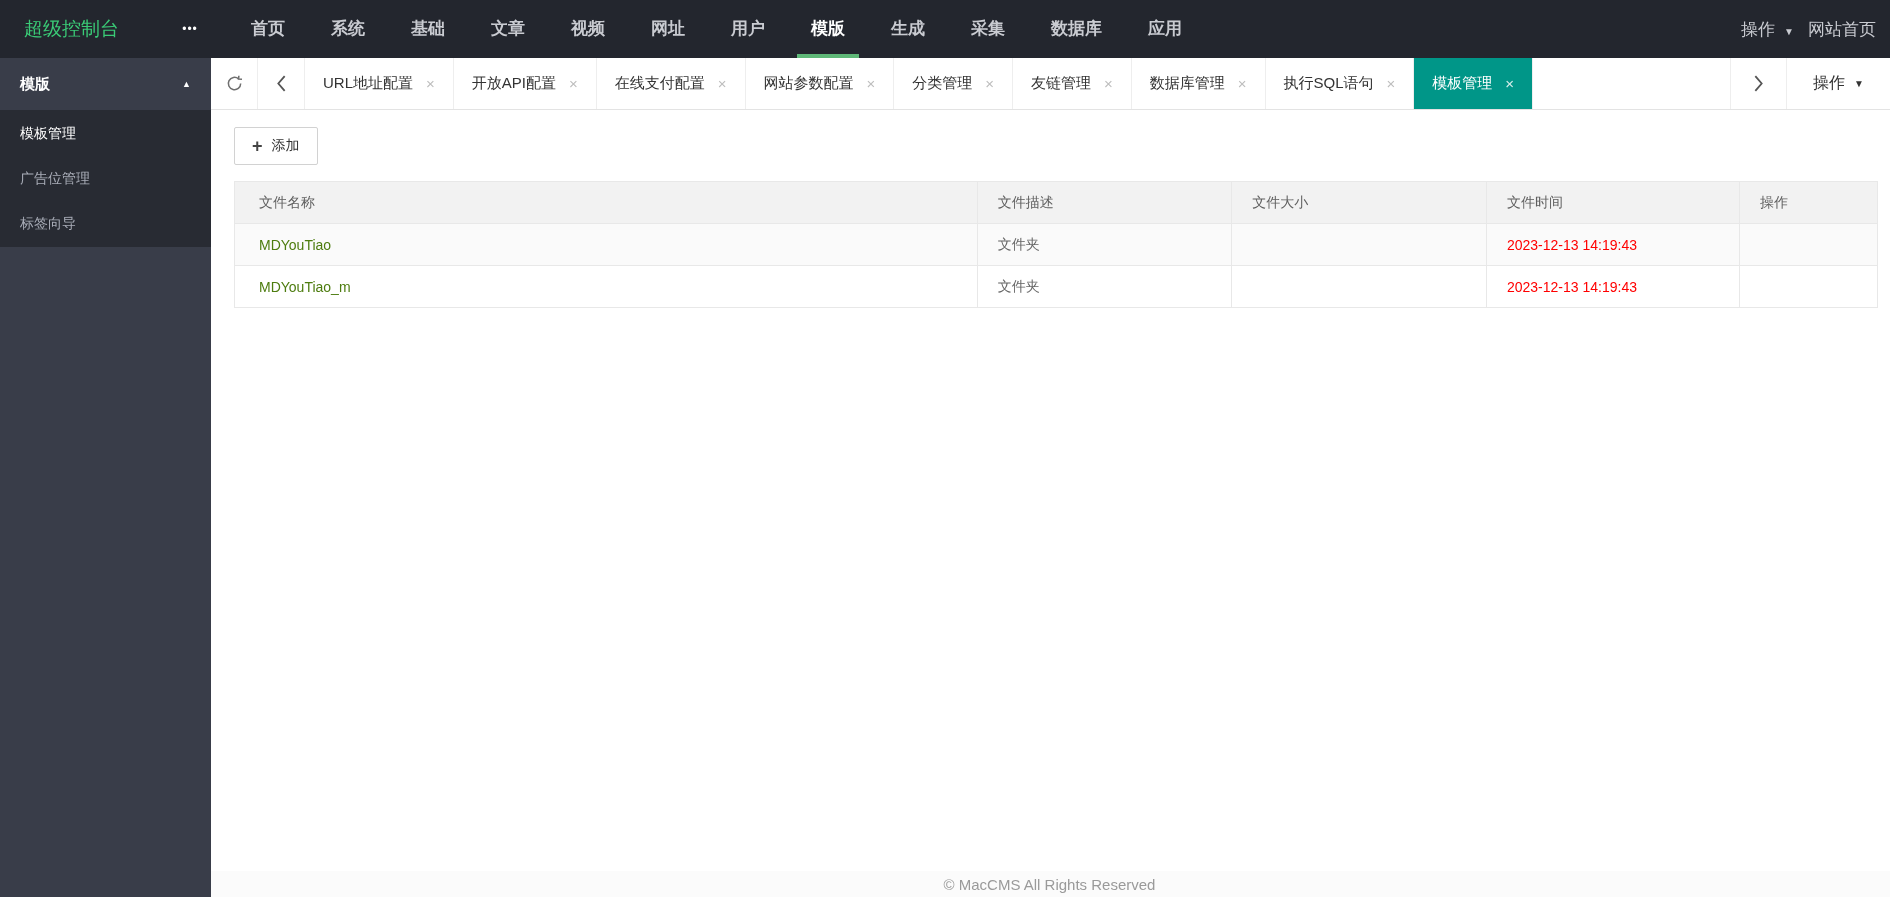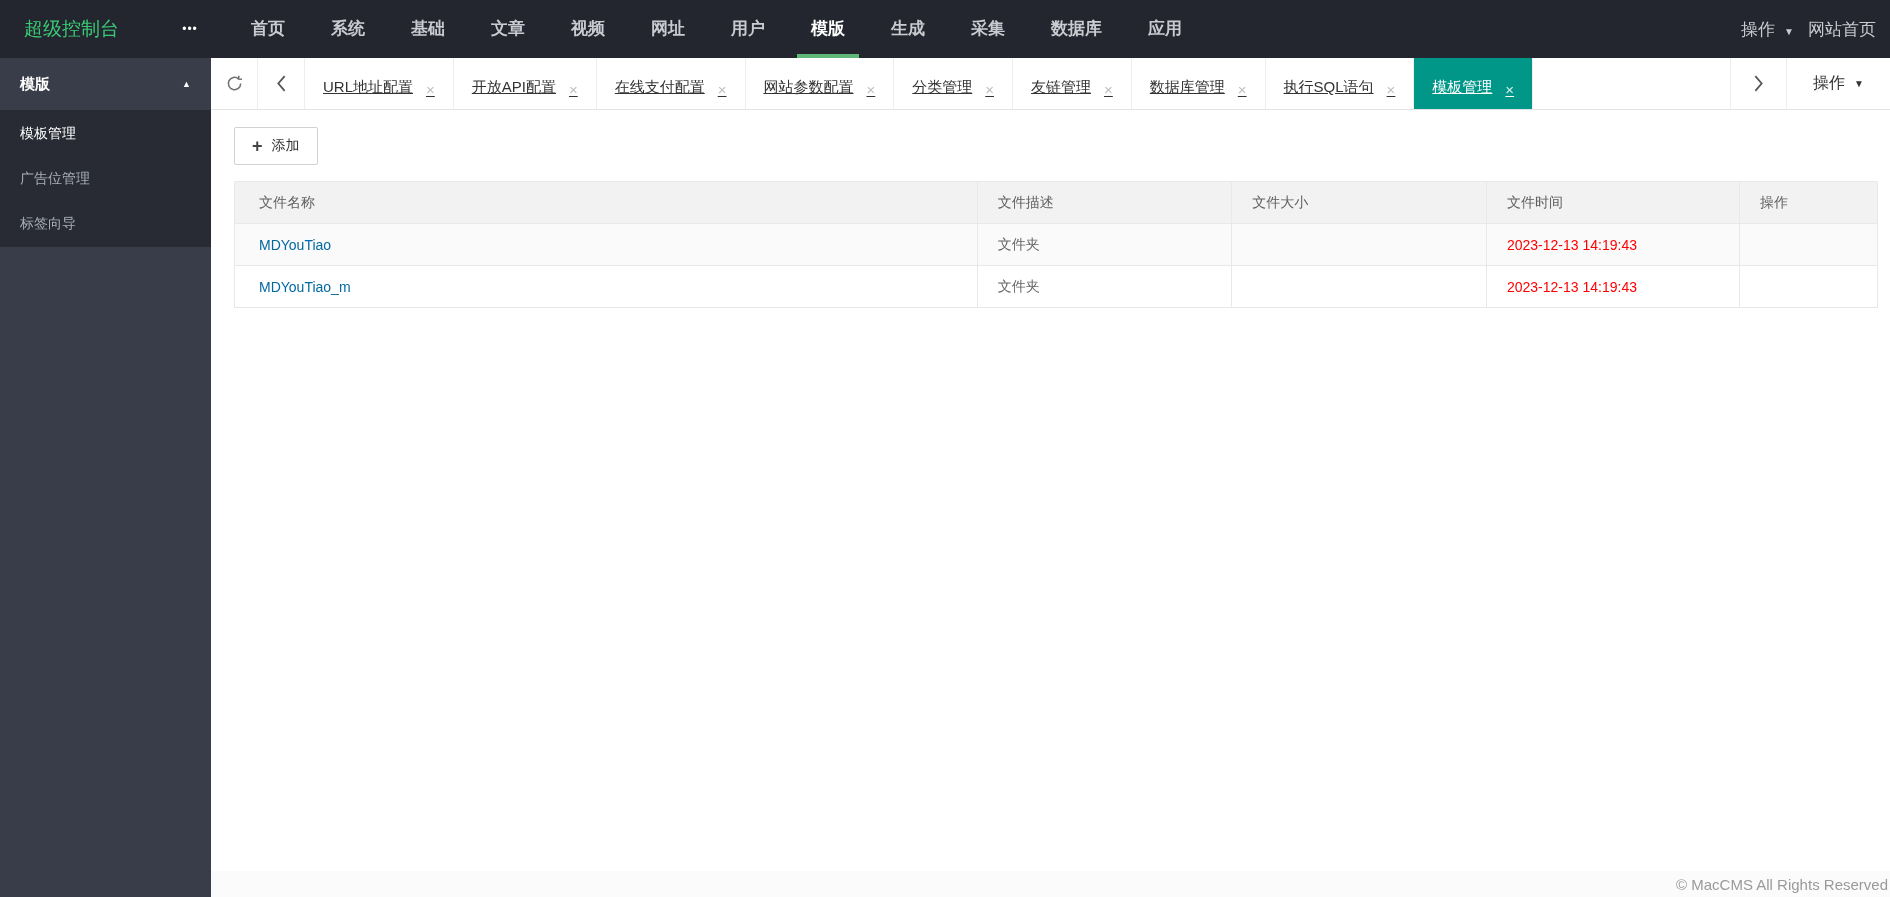--- a/index.html
+++ b/index.html
@@ -65,23 +65,23 @@
     position: absolute; top: 58px; left: 211px; right: 0; height: 52px;
     background: #fff; border-bottom: 1px solid #e3e3e3;
     display: flex; align-items: stretch; overflow: hidden;
   }
   .tab-btn {
     flex: 0 0 47px; display: flex; align-items: center; justify-content: center;
     border-right: 1px solid #eee; color: #666; cursor: pointer;
   }
   .tab-btn svg { display: block; }
   .tab {
-    display: flex; align-items: flex-end; padding: 12px 18px;
+    display: flex; align-items: center; padding: 12px 18px;
     border-right: 1px solid #eee; font-size: 15px; color: #333;
-    cursor: pointer; white-space: nowrap; flex: 0 0 auto; text-decoration: underline;
+    cursor: pointer; white-space: nowrap; flex: 0 0 auto;
   }
   .tab .close-x { margin-left: 13px; color: #bdbdbd; font-size: 15px; line-height: 1; }
   .tab.active { background: var(--active-tab, #009688); color: #fff; }
   .tab.active .close-x { color: #d8efec; }
   .tab-spacer { flex: 1 1 auto; }
   .tab-btn.next { flex: 0 0 56px; border-right: none; border-left: 1px solid #eee; }
   .tab-action {
     flex: 0 0 104px; display: flex; align-items: center; justify-content: center;
     border-left: 1px solid #eee; font-size: 16px; color: #333; cursor: pointer;
   }
@@ -106,31 +106,31 @@
     font-size: 14px; table-layout: fixed;
   }
   .file-table th, .file-table td {
     border: 1px solid var(--table-border, #E8E8E8);
     height: 42px; padding: 0 10px 0 20px; text-align: left;
     font-weight: normal; overflow: hidden; white-space: nowrap;
   }
   .file-table th { background: var(--header-bg, #F2F2F2); color: #5f5f5f; }
   .file-table th:first-child, .file-table td:first-child { padding-left: 24px; }
   .file-table tr.row-odd td { background: #fafafa; }
-  .cell-name { color: #0369a1; cursor: pointer; margin-left: 46px; }
+  .cell-name { color: #4d7c0f; cursor: pointer; margin-left: 46px; }
   .cell-desc { color: #666; }
   .cell-time { color: var(--red, #FF0000); }
   .summary-cell { color: #666; }
   .summary-cell b { color: var(--red, #FF0000); font-weight: bold; }
 
   
   .footer {
     position: absolute; left: 211px; right: 0; bottom: 0; height: 26px;
     background: #fbfbfb; display: flex; align-items: center;
-    justify-content: flex-end; padding-right: 2px;
+    justify-content: center; padding-right: 2px;
     color: #9a9a9a; font-size: 15px; white-space: nowrap;
   }
 </style>
 </head>
 <body>
 
 <div class="navbar">
   <div class="brand">超级控制台</div>
   <div class="ellipsis-btn">•••</div>
 

